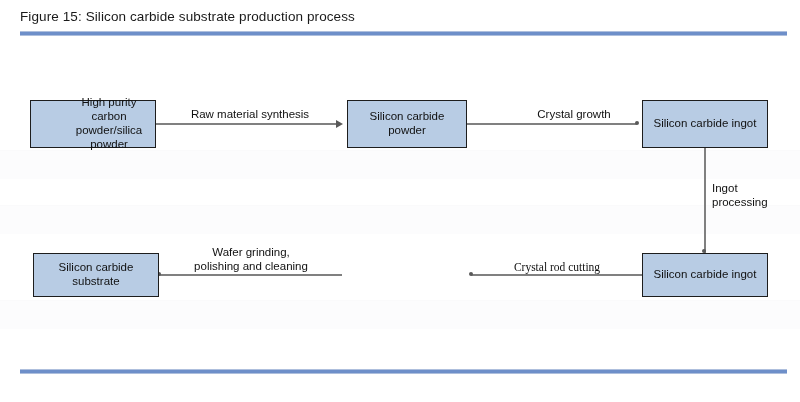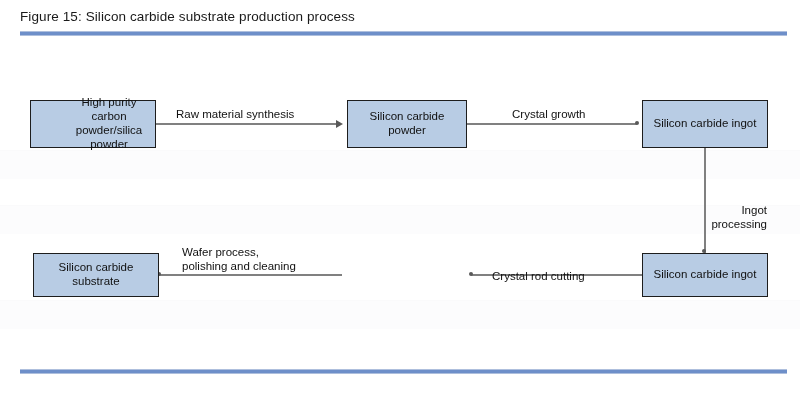--- a/index.html
+++ b/index.html
@@ -58,21 +58,21 @@
     font-size: 11.5px;
     line-height: 1.2;
     color: #111111;
     padding: 2px 4px;
   }
   .edge-label {
     position: absolute;
     font-size: 11.5px;
     line-height: 1.2;
     color: #111111;
-    text-align: left;
+    text-align: center;
     white-space: pre-line;
   }
   .conn {
     position: absolute;
     background: #808080;
   }
   .conn.h { height: 1.6px; }
   .conn.v { width: 1.6px; }
   .arrowhead {
     position: absolute;
@@ -122,35 +122,35 @@
   <div class="conn h" style="left:467px; top:123px; width:170px;"></div>
   <div class="dot" style="left:635px; top:121px;"></div>
   <div class="edge-label" style="left: 512px; top: 108px; width: 124px; white-space: pre-line;">Crystal growth</div>
 
   <div class="node" style="left:642px; top:100px; width:126px; height:48px;">
     <span style="white-space: pre-line;">Silicon carbide ingot</span>
   </div>
 
   <div class="conn v" style="left:704px; top:148px; height:105px;"></div>
   <div class="dot" style="left:702px; top:249px;"></div>
-  <div class="edge-label" style="left: 681px; top: 182px; width: 86px; text-align: right; white-space: pre-line; margin-top: 22px;">Ingot
+  <div class="edge-label" style="left: 712px; top: 182px; width: 86px; text-align: left; white-space: pre-line;">Ingot
 processing</div>
 
   <div class="node" style="left:642px; top:253px; width:126px; height:44px;">
     <span style="white-space: pre-line;">Silicon carbide ingot</span>
   </div>
 
   <div class="conn h" style="left:471px; top:274px; width:171px;"></div>
   <div class="dot" style="left:469px; top:272px;"></div>
-  <div class="edge-label" style="left: 492px; top: 270px; width: 130px; white-space: pre-line;">Crystal rod cutting</div>
+  <div class="edge-label" style="left: 492px; top: 261px; width: 130px; white-space: pre-line; font-family: Liberation Serif, serif;">Crystal rod cutting</div>
 
 
   <div class="conn h" style="left:159px; top:274px; width:183px;"></div>
   <div class="dot" style="left:157px; top:272px;"></div>
-  <div class="edge-label" style="left: 182px; top: 246px; width: 138px; white-space: pre-line;">Wafer process,
+  <div class="edge-label" style="left: 182px; top: 246px; width: 138px; white-space: pre-line;">Wafer grinding,
 polishing and cleaning</div>
 
   <div class="node" style="left:33px; top:253px; width:126px; height:44px;">
     <span style="white-space: pre-line;">Silicon carbide
 substrate</span>
   </div>
 
 </div>
 
 </body></html>

